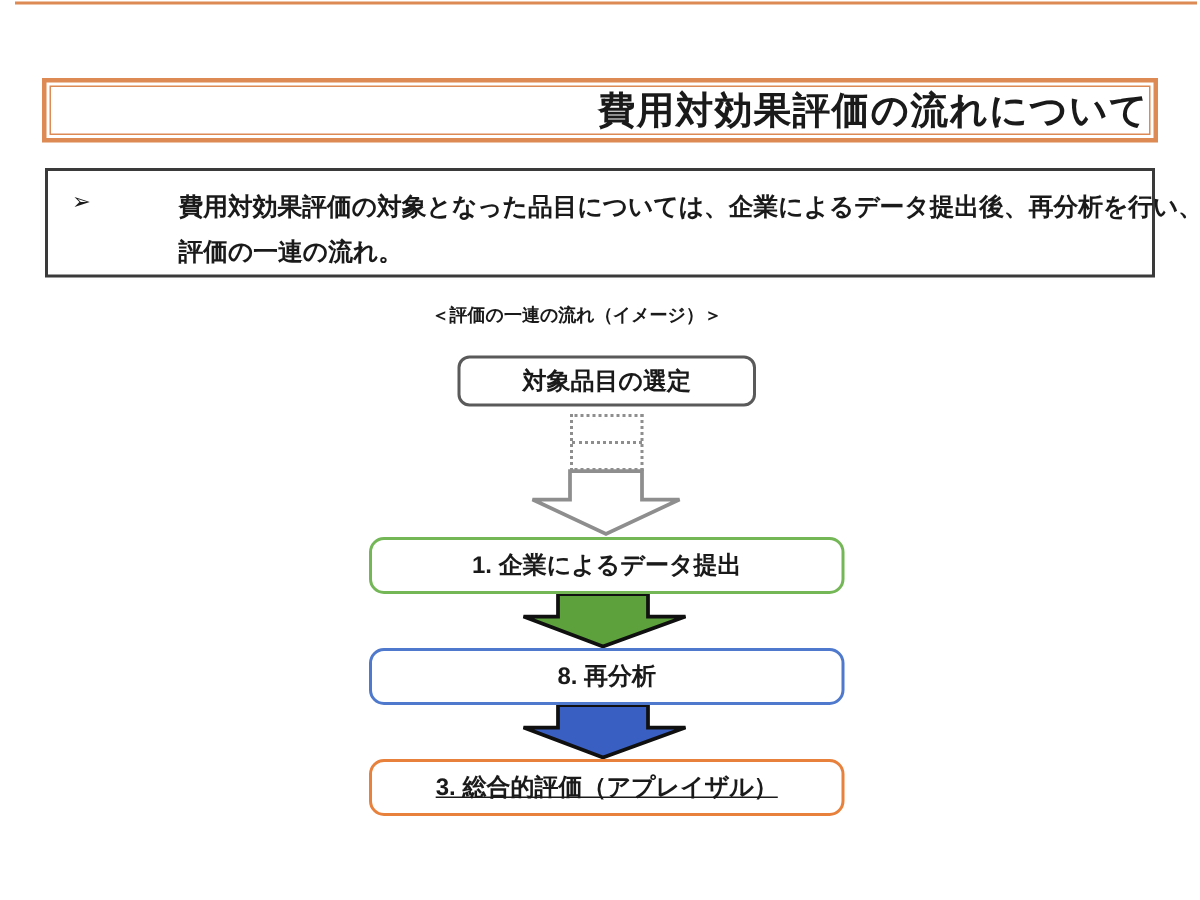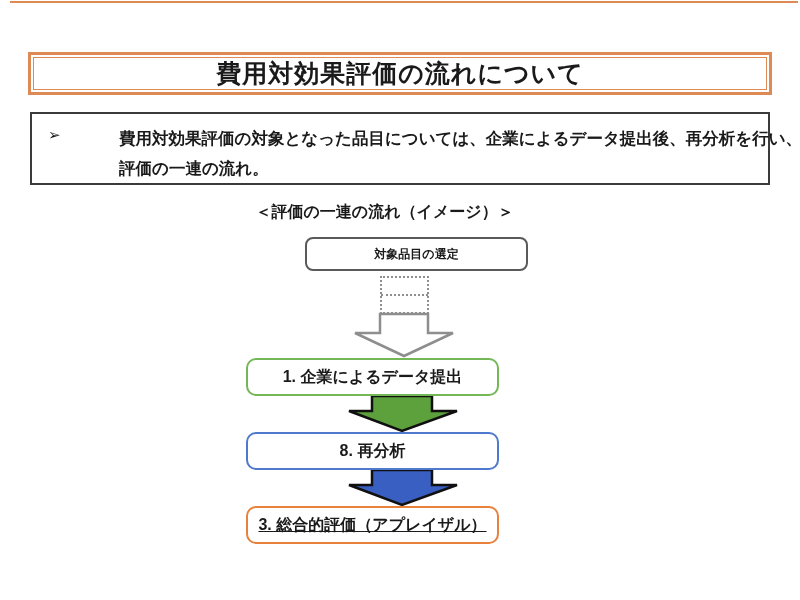--- a/index.html
+++ b/index.html
@@ -15,68 +15,68 @@
     background:var(--frame-orange,#DD8A55);
   }
 
   .title-box {
     position:absolute; left:28px; top:52px; width:744px; height:43px;
     box-sizing:border-box; border:3px solid var(--frame-orange,#DD8A55);
     background:#fff;
   }
   .title-inner {
     position:absolute; inset:2px; border:1px solid var(--frame-orange,#DD8A55);
-    display:flex; align-items:center; justify-content:center;
+    display:flex; align-items:center; justify-content:flex-end;
   }
   .page-title {
     margin:0; font-size:25px; font-weight:bold; letter-spacing:1px;
   }
 
   .summary-box {
     position:absolute; left:30px; top:112px; width:740px; height:73px;
     box-sizing:border-box; border:2px solid var(--summary-border,#3A3A3A);
     background:#fff; display:flex; align-items:flex-start;
     padding:9px 6px 0 16px;
   }
   .bullet {
     flex:none; width:27px; font-size:15px; padding-top:4px; line-height:1;
   }
   .summary-lines { font-size:16.5px; font-weight:bold; line-height:30px; }
   .summary-lines div { white-space:nowrap;margin-left:44px; }
 
   .flow-heading {
     position:absolute; left:0; top:202px; width:769px; text-align:center;
-    font-size:16px; font-weight:bold;
+    font-size:12px; font-weight:bold;
   }
 
   .start-box {
-    position:absolute; left:305px; top:237px; width:223px; height:34px;
+    position:absolute; left:305px; top:237px; width:199px; height:34px;
     box-sizing:border-box; border:2px solid var(--start-border,#5A5A5A);
     border-radius:8px; background:#fff; z-index:2;
     display:flex; align-items:center; justify-content:center;
-    font-size:12px; font-weight:bold;
+    font-size:16px; font-weight:bold;
   }
 
   .dotted-box {
     position:absolute; left:380px; top:276px; width:49px; height:38px;
     box-sizing:border-box; border:2px dotted var(--connector-gray,#8E8E8E);
     background:#fff; z-index:1;
   }
   .dotted-divider {
     position:absolute; left:-1px; right:-1px; top:16px;
     border-top:2px dotted var(--connector-gray,#8E8E8E);
   }
 
   svg.arrow { position:absolute; display:block; z-index:1; }
   .arrow-1 { left:352px; top:312px; }
   .arrow-2 { left:347px; top:395px; }
   .arrow-3 { left:347px; top:469px; }
 
   .step-box {
-    position:absolute; left:246px; width:253px; height:38px;
+    position:absolute; left:246px; width:317px; height:38px;
     box-sizing:border-box; border-radius:10px; background:#fff; z-index:2;
     display:flex; align-items:center; justify-content:center;
     font-size:16px; font-weight:bold;
   }
   .step-1 { top:358px; border:2.5px solid var(--step1-green,#74B757); }
   .step-2 { top:432px; border:2.5px solid var(--step2-blue,#4F79CC); }
   .step-3 { top:506px; border:2.5px solid var(--step3-orange,#E8813C);text-decoration:underline; }
 </style>
 </head>
 <body>

